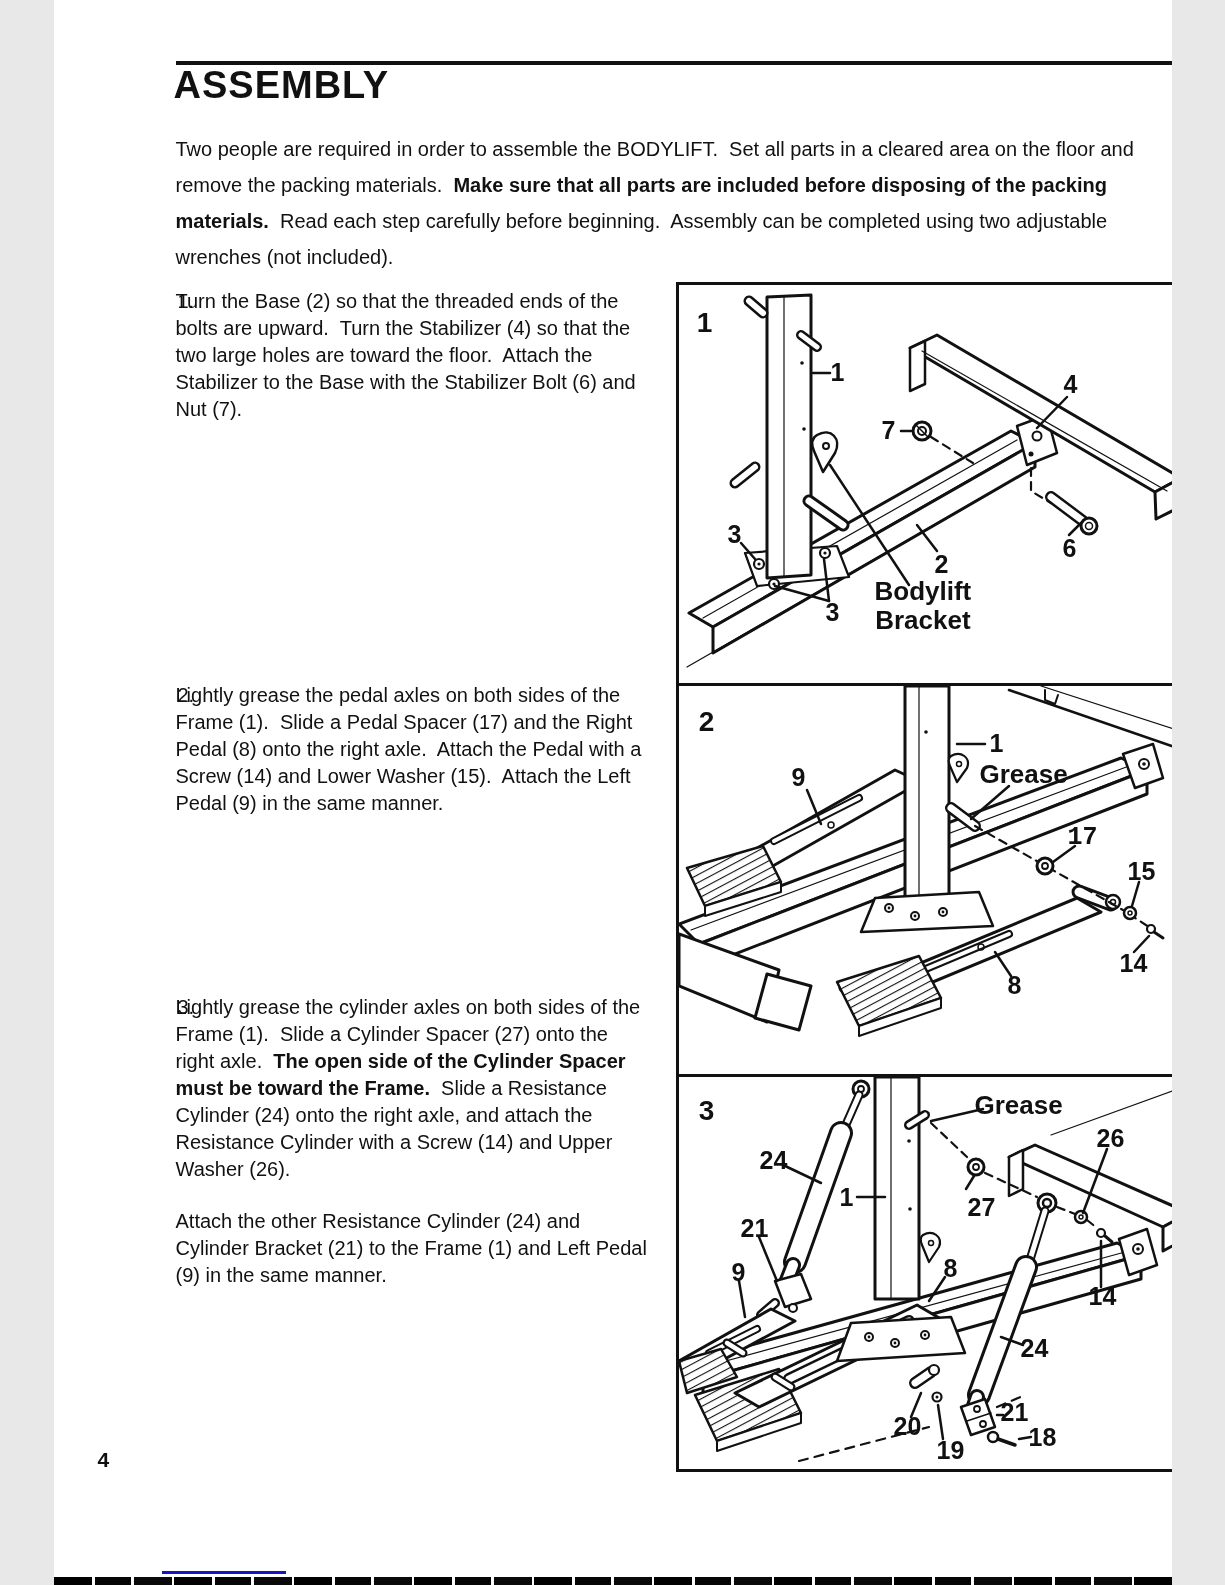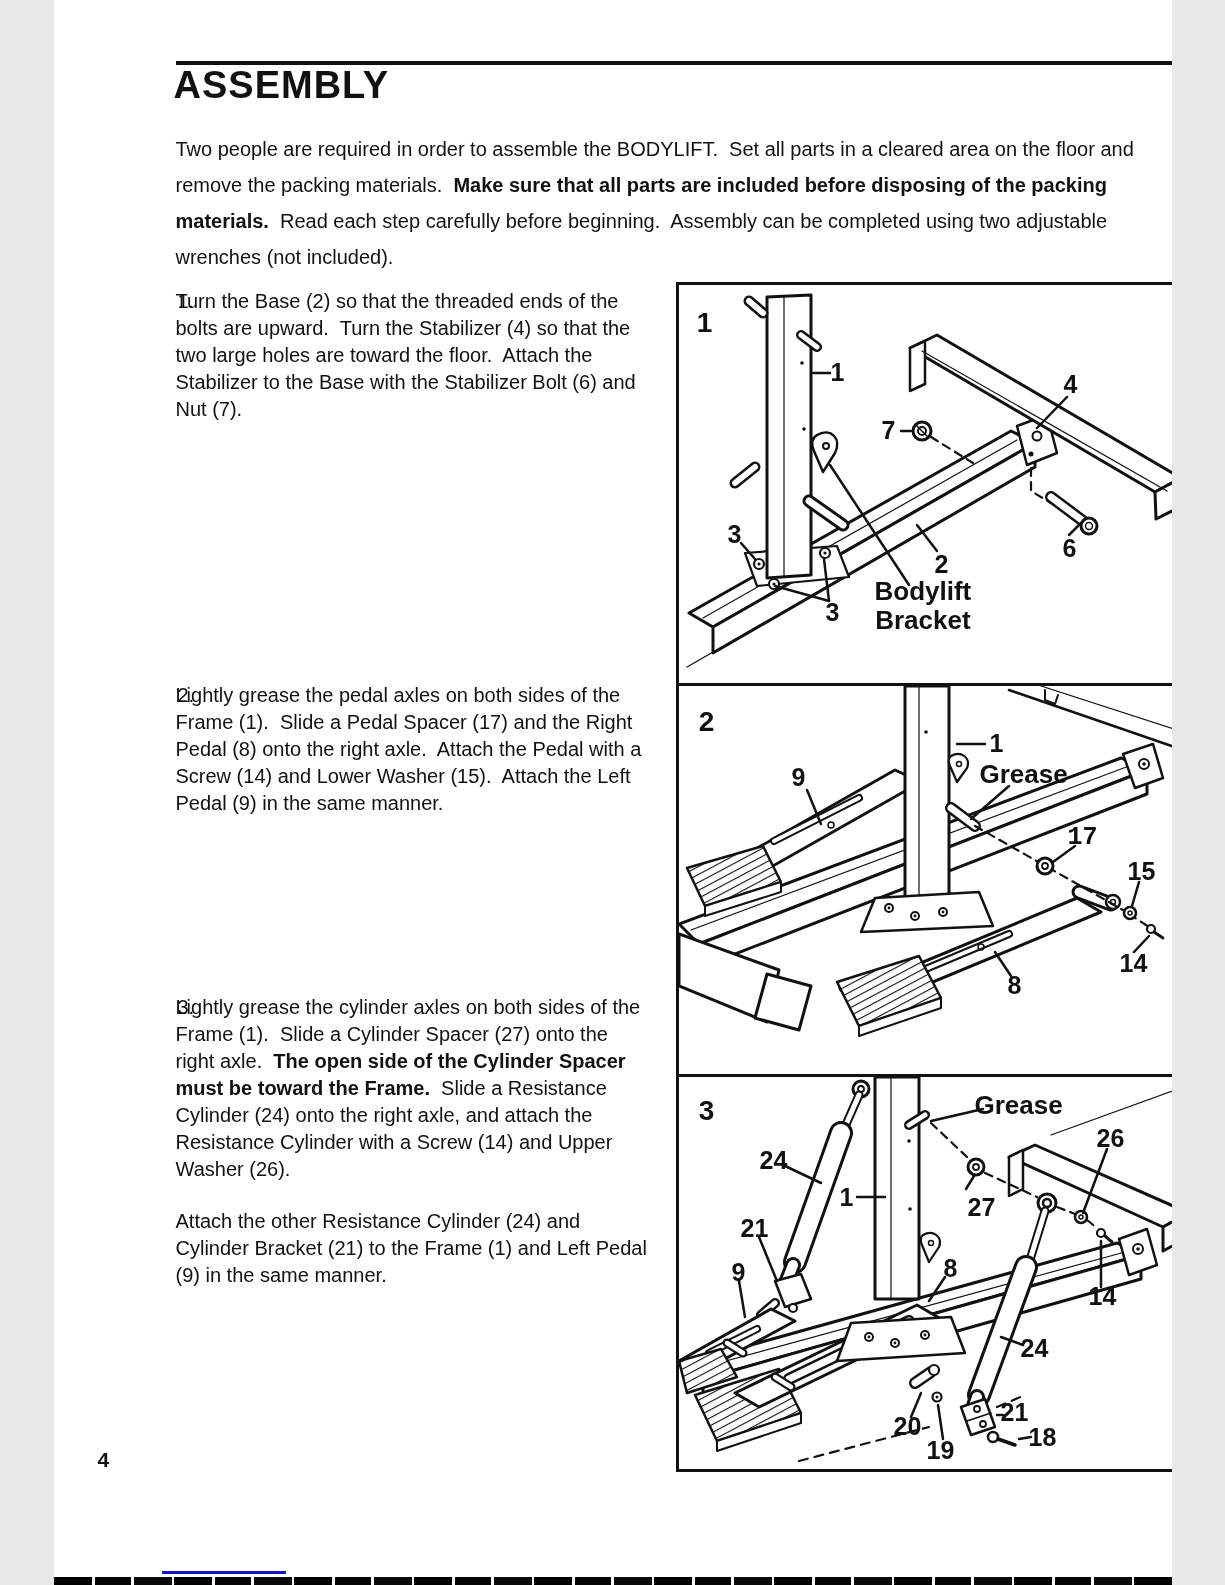--- a/index.html
+++ b/index.html
@@ -355,21 +355,21 @@
         <span class="callout" style="left: 95px; top: 84px;">24</span>
         <span class="callout" style="left: 168px; top: 121px;">1</span>
         <span class="callout" style="left: 76px; top: 152px;">21</span>
         <span class="callout" style="left: 60px; top: 196px;">9</span>
         <span class="callout" style="left: 272px; top: 192px;">8</span>
         <span class="callout" style="left: 285px; top: 131px; margin-left: 18px;">27</span>
         <span class="callout" style="left: 432px; top: 62px; text-align: center;">26</span>
         <span class="callout" style="left: 424px; top: 220px;">14</span>
         <span class="callout" style="left: 356px; top: 272px;">24</span>
         <span class="callout" style="left: 229px; top: 350px;">20</span>
-        <span class="callout" style="left: 262px; top: 374px;">19</span>
+        <span class="callout" style="left: 272px; top: 374px;">19</span>
         <span class="callout" style="left: 336px; top: 336px;">21</span>
         <span class="callout" style="left: 364px; top: 361px;">18</span>
       </div>
   </div>
 
   <div class="page-num">4</div>
   <div class="blue-line"></div>
   <div class="bottom-bar"></div>
 </div>
 

